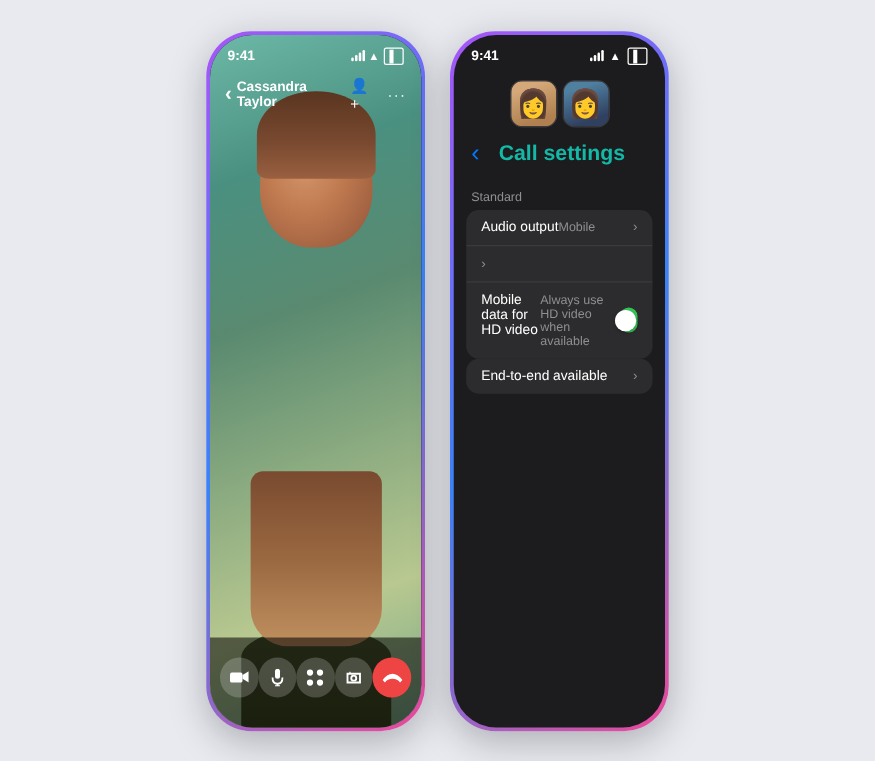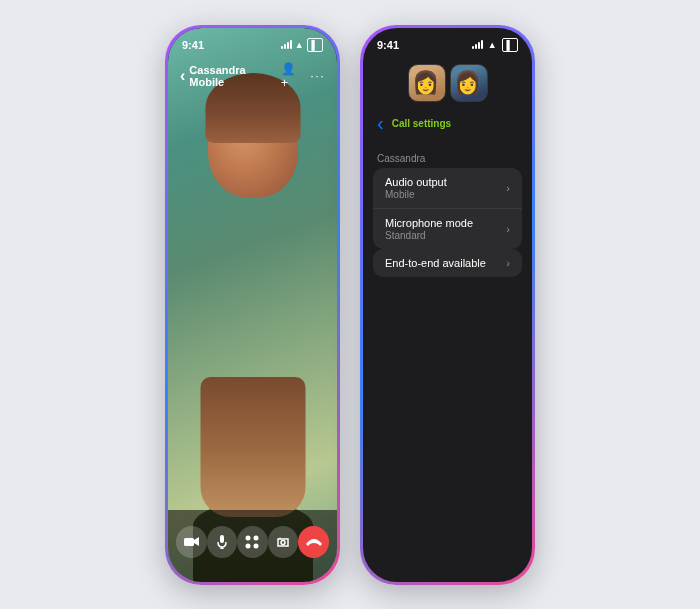--- a/index.html
+++ b/index.html
@@ -271,24 +271,24 @@
     }
 
     .back-btn {
       color: #007aff;
       font-size: 18px;
       margin-right: 8px;
     }
 
     .settings-title {
       flex: 1;
-      text-align: left;
-      font-size: 10px;
+      text-align: right;
+      font-size: 17px;
       font-weight: 600;
-      color: #84cc16;
+      color: #14b8a6;
       margin-right: 18px;
     }
 
     
     .settings-content {
       flex: 1;
       overflow: hidden;
       padding: 0 0 10px;
     }
 
@@ -314,21 +314,21 @@
       padding: 8px 12px;
       border-bottom: 0.5px solid #3a3a3c;
     }
 
     .settings-row:last-child {
       border-bottom: none;
     }
 
     .row-left {
       display: flex;
-      flex-direction: column;
+      flex-direction: row;
     }
 
     .row-title {
       font-size: 11px;
       color: #fff;
       font-weight: 400;
     }
 
     .row-subtitle {
       font-size: 10px;
@@ -427,21 +427,21 @@
             <span class="bar4"></span>
         </div>
         <span style="font-size:9px;">▲</span>
         <span style="font-size:9px; border:1.5px solid #fff; border-radius:2px; padding:1px 4px;">▌</span>
       </div>
     </div>
 
     <div class="call-header">
       <div class="call-name">
         <span style="font-size:16px;">‹</span>
-        <span style="font-size:11px; font-weight:600;">Cassandra Mobile</span>
+        <span style="font-size:11px; font-weight:600;">Cassandra Taylor</span>
       </div>
       <div class="call-actions">
         <span style="font-size:12px;">👤+</span>
         <span style="font-size:12px; letter-spacing:1px;">···</span>
       </div>
     </div>
 
     <div class="call-controls">
       <div class="ctrl-btn">
         <svg width="15" height="11" viewBox="0 0 15 11" fill="white">
@@ -507,39 +507,42 @@
       </div>
     </div>
 
     <div class="settings-header">
       <span class="back-btn" style="color:#007aff; font-size:20px; font-weight:300;">‹</span>
       <span class="settings-title">Call settings</span>
     </div>
 
     <div class="settings-content">
 
-      <div class="section-label">Cassandra</div>
+      <div class="section-label">Standard</div>
       <div class="settings-group">
 
         <div class="settings-row">
           <div class="row-left">
             <span class="row-title">Audio output</span>
             <span class="row-subtitle">Mobile</span>
           </div>
           <span class="chevron">›</span>
         </div>
 
         <div class="settings-row">
-          <div class="row-left">
-            <span class="row-title">Microphone mode</span>
-            <span class="row-subtitle">Standard</span>
-          </div>
           <span class="chevron">›</span>
         </div>
 
+        <div class="settings-row">
+          <div class="row-left">
+            <span class="row-title">Mobile data for HD video</span>
+            <span class="row-subtitle">Always use HD video when available</span>
+          </div>
+          <div class="toggle"></div>
+        </div>
       </div>
 
       <div class="settings-group">
 
         <div class="settings-row">
           <div class="row-left">
             <span class="row-title">End-to-end available</span>
           </div>
           <span class="chevron">›</span>
         </div>

